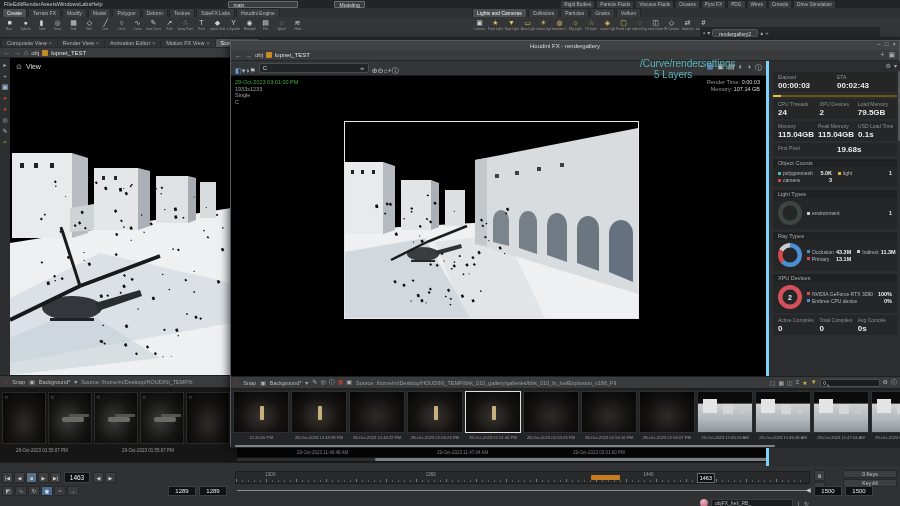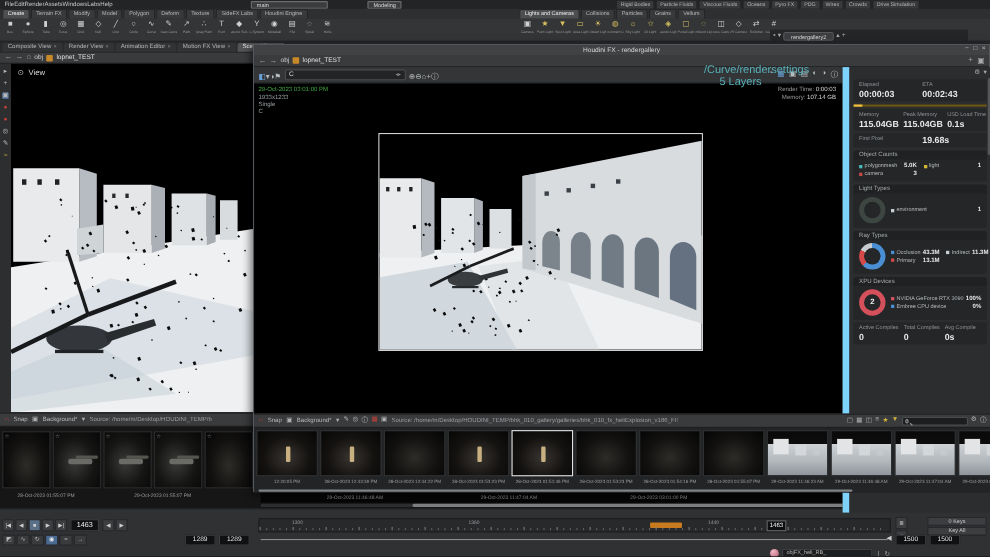--- a/index.html
+++ b/index.html
@@ -64,21 +64,21 @@
   #g-tool-right{margin-left:auto;display:flex;gap:4px;}
 
   #g-render{position:absolute;left:0;top:35px;width:535px;height:300px;background:#000;overflow:hidden;}
   #g-overlay{position:absolute;left:4px;top:3px;font-size:5.5px;line-height:6.5px;color:#9aa0a4;}
   #g-overlay .green{color:#43a843;}
   #g-rt{position:absolute;right:6px;top:3px;font-size:5.5px;line-height:7px;color:#999;text-align:right;}
   #g-rt b{color:#d8d8d8;font-weight:normal;}
   #g-img{position:absolute;left:113px;top:45px;width:295px;height:198px;border:1px solid #e8e8e8;}
 
   
-  #g-stats{position:absolute;left:535px;top:20px;width:135px;height:405px;background:#2b2d2f;border-left:6px solid #7dd3fc;overflow:hidden;}
+  #g-stats{position:absolute;left:535px;top:20px;width:135px;height:405px;background:#2b2d2f;border-left:3px solid #7dd3fc;overflow:hidden;}
   #g-stats-head{height:9px;display:flex;justify-content:flex-end;align-items:center;gap:3px;padding:0 4px;color:#aaa;font-size:6px;}
   #stats-scroll{position:absolute;right:0;top:10px;width:3px;height:70px;background:#55585a;border-radius:2px;}
   .scard{background:#242628;border-radius:2px;margin:2px 4px;padding:2px 5px;position:relative;}
   .sgrid{display:grid;gap:1px 4px;}
   .sgrid.c2{grid-template-columns:1fr 1fr;}
   .sgrid.c3{grid-template-columns:1.1fr 1fr 1fr;}
   .sl{font-size:5px;color:#8d9194;white-space:nowrap;}
   .sv{font-size:8px;font-weight:bold;color:#e8eaec;white-space:nowrap;}
   .progress{height:2px;background:#6b5512;margin:3px 4px 2px;position:relative;}
   .progress div{position:absolute;left:0;top:0;width:8px;height:2px;background:#f0c040;}
@@ -679,20 +679,30 @@
           <div class="scard">
             <div class="sgrid c2">
               <div class="sl">Elapsed</div>
               <div class="sl">ETA</div>
               <div class="sv">00:00:03</div>
               <div class="sv">00:02:43</div>
             </div>
           </div>
           <div class="progress">
             <div></div>
+          </div>
+          <div class="scard">
+            <div class="sgrid c3">
+              <div class="sl">CPU Threads</div>
+              <div class="sl">XPU Devices</div>
+              <div class="sl">Load Memory</div>
+              <div class="sv">24</div>
+              <div class="sv">2</div>
+              <div class="sv">79.5GB</div>
+            </div>
           </div>
           <div class="scard">
             <div class="sgrid c3">
               <div class="sl">Memory</div>
               <div class="sl">Peak Memory</div>
               <div class="sl">USD Load Time</div>
               <div class="sv">115.04GB</div>
               <div class="sv">115.04GB</div>
               <div class="sv">0.1s</div>
             </div>

